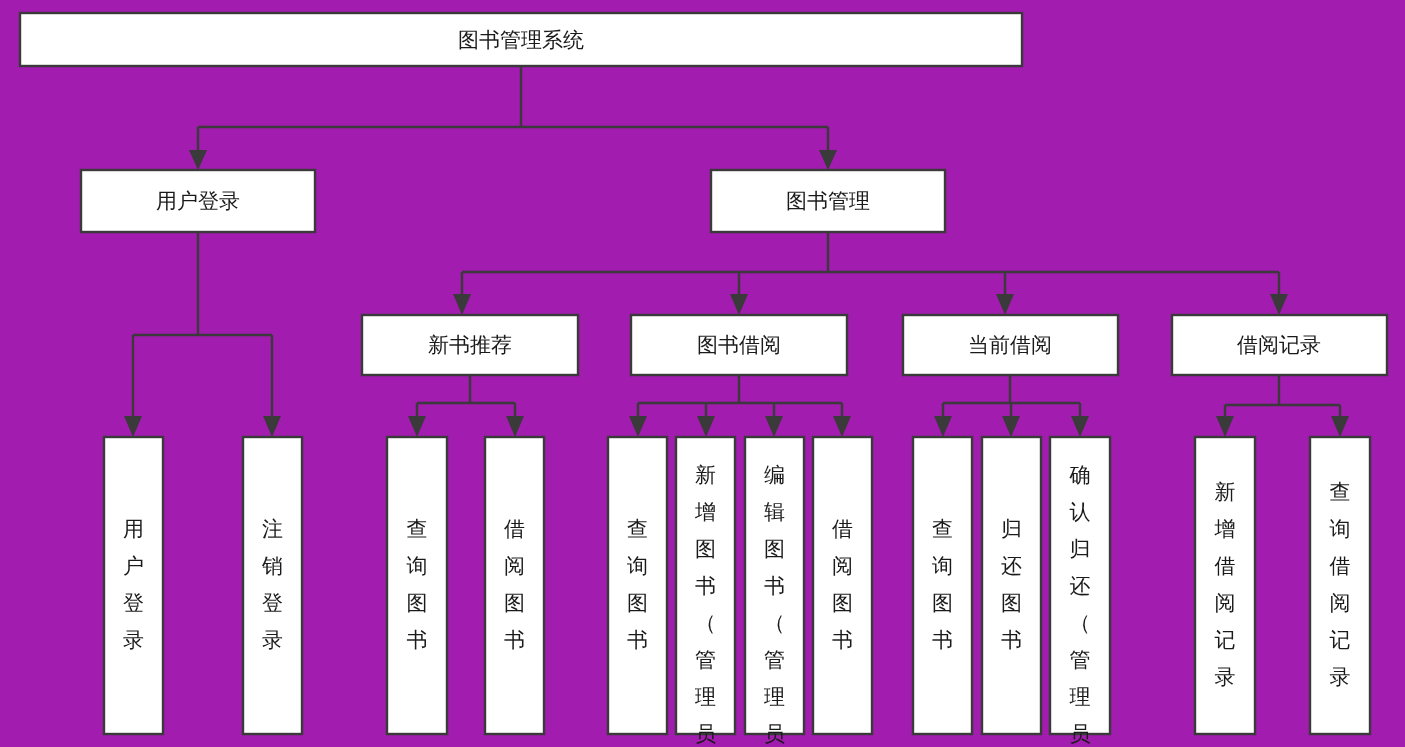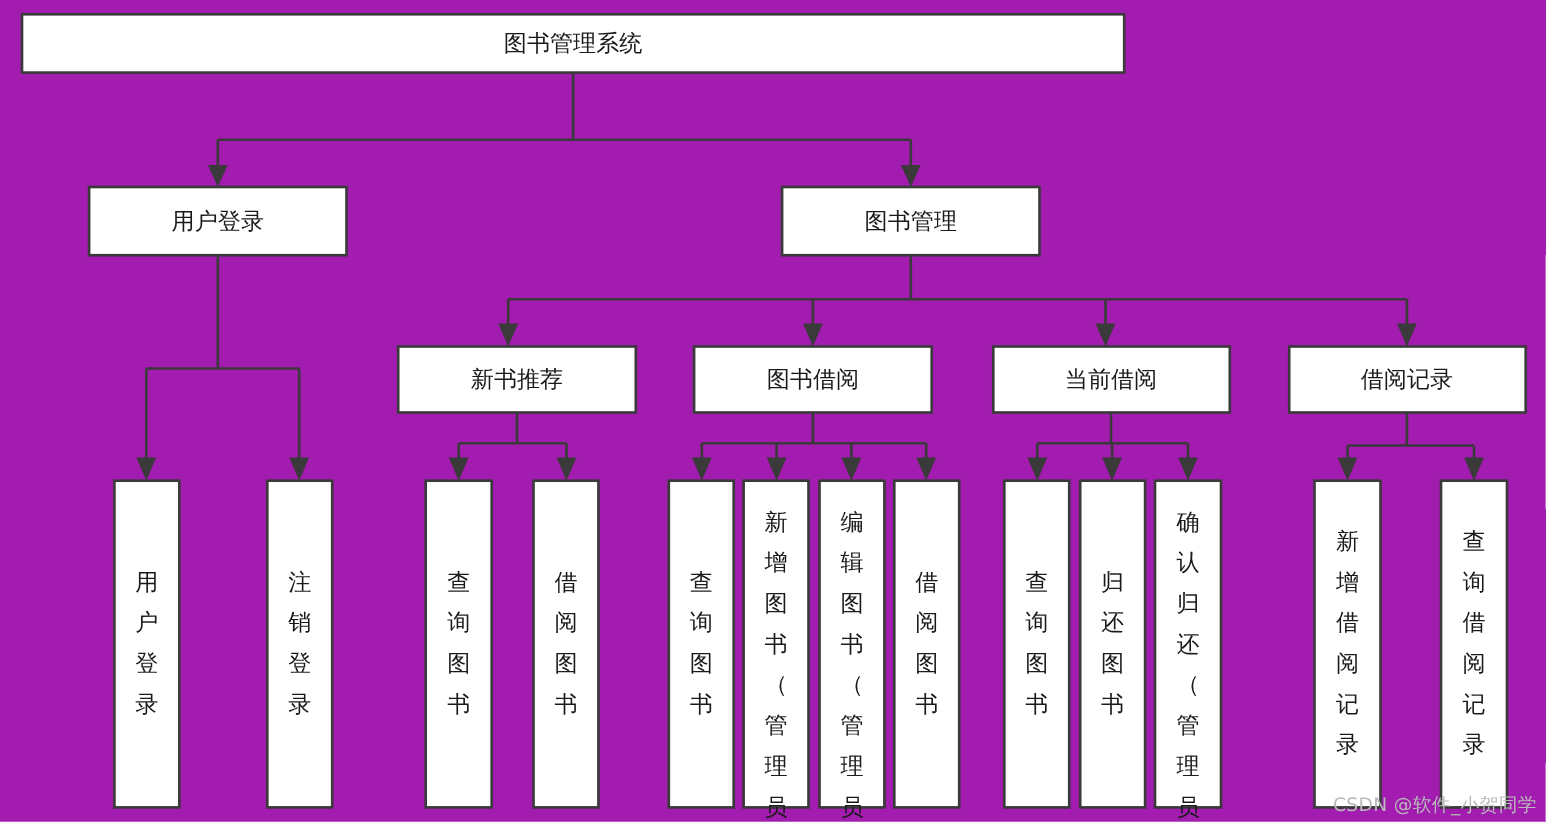--- a/index.html
+++ b/index.html
@@ -223,14 +223,13 @@
             <text class="node-label vertical" x="1225" y="493"><tspan x="1225" y="493" text-anchor="middle" dominant-baseline="middle">新</tspan><tspan x="1225" y="530" text-anchor="middle" dominant-baseline="middle">增</tspan><tspan x="1225" y="567" text-anchor="middle" dominant-baseline="middle">借</tspan><tspan x="1225" y="604" text-anchor="middle" dominant-baseline="middle">阅</tspan><tspan x="1225" y="641" text-anchor="middle" dominant-baseline="middle">记</tspan><tspan x="1225" y="678" text-anchor="middle" dominant-baseline="middle">录</tspan></text>
           </g>
           <g>
             <rect class="node-box" x="1310" y="437" width="60" height="297"></rect>
             <text class="node-label vertical" x="1340" y="493"><tspan x="1340" y="493" text-anchor="middle" dominant-baseline="middle">查</tspan><tspan x="1340" y="530" text-anchor="middle" dominant-baseline="middle">询</tspan><tspan x="1340" y="567" text-anchor="middle" dominant-baseline="middle">借</tspan><tspan x="1340" y="604" text-anchor="middle" dominant-baseline="middle">阅</tspan><tspan x="1340" y="641" text-anchor="middle" dominant-baseline="middle">记</tspan><tspan x="1340" y="678" text-anchor="middle" dominant-baseline="middle">录</tspan></text>
           </g>
         </g>
     </g>
   </svg>
 
-  <div class="watermark">CSDN @软件_小贺同学</div>
 </div>
 
 </body></html>

